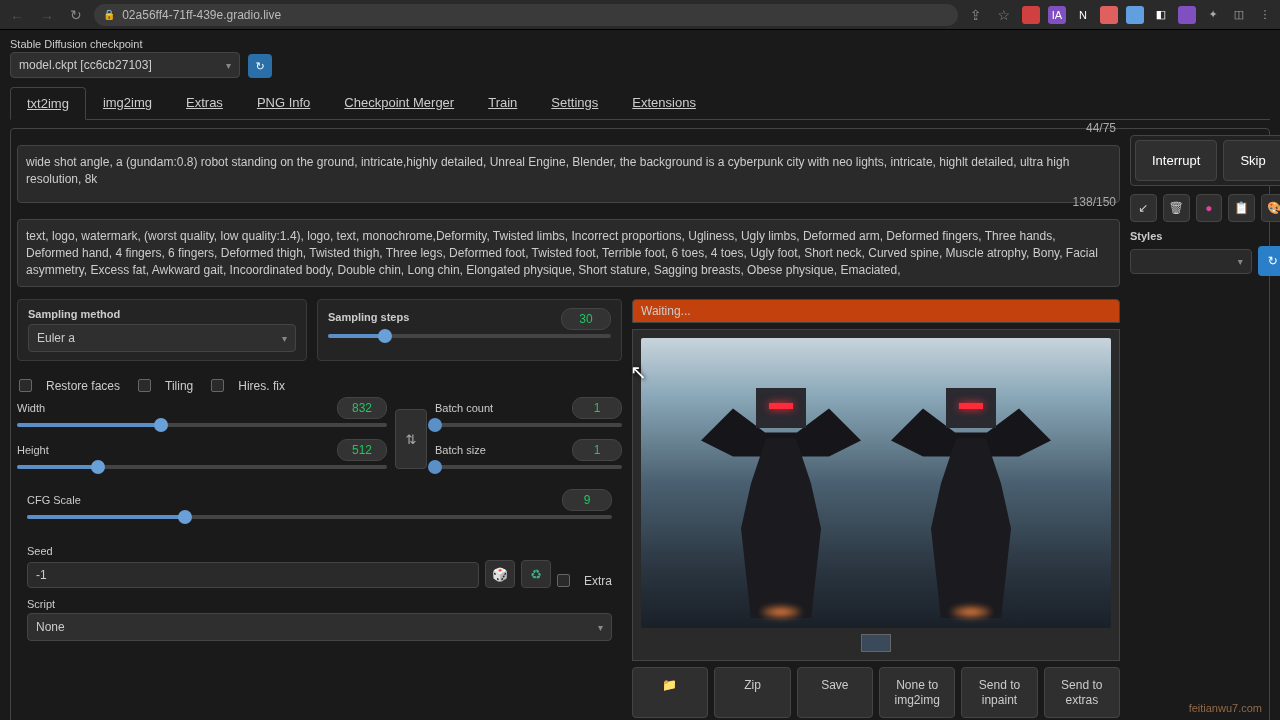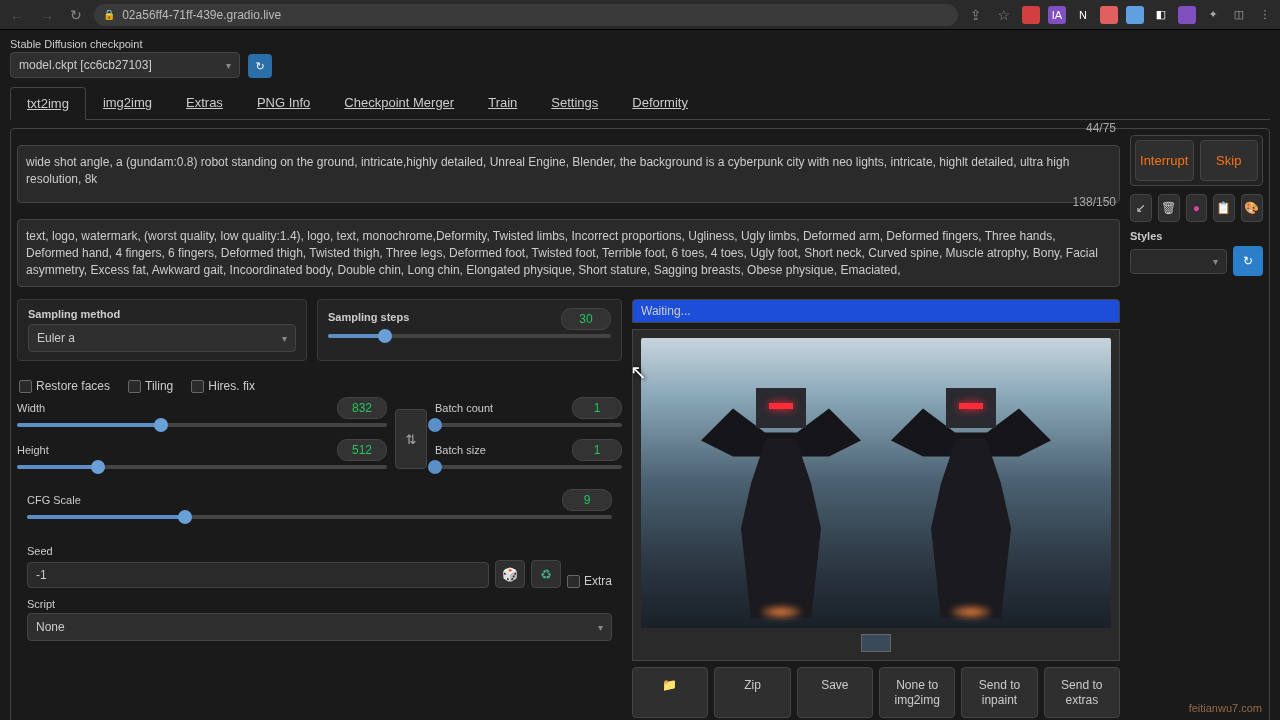--- a/index.html
+++ b/index.html
@@ -37,50 +37,50 @@
 .prompt-row { position: relative; padding-top: 10px; }
 
 .param-row { display: flex; gap: 10px; margin-top: 6px; }
 .param-left { flex: 0 0 605px; }
 .param-right { flex: 1; }
 
 .param-block { background: #242424; border: 1px solid #3a3a3a; border-radius: 4px; padding: 8px 10px; margin-bottom: 6px; }
 .param-label { font-size: 11px; color: #ccc; margin-bottom: 4px; display: block; font-weight: bold; }
 .select-box { background: #2f2f2f; border: 1px solid #444; border-radius: 4px; padding: 6px 8px; display: flex; justify-content: space-between; align-items: center; color: #ccc; font-size: 12px; }
 .checks-row { display: flex; gap: 18px; margin-top: 8px; padding: 4px 2px; }
-.check-item { display: flex; align-items: flex-end; gap: 4px; font-size: 12px; color: #ccc; }
+.check-item { display: flex; align-items: flex-start; gap: 14px; font-size: 12px; color: #ccc; }
 .checkbox { width: 13px; height: 13px; border: 1px solid #666; border-radius: 2px; background: #2a2a2a; }
 .slider-label { font-size: 11px; color: #ccc; width: 70px; }
 .slider-track { height: 4px; background: #444; border-radius: 2px; position: relative; }
 .slider-fill { height: 4px; background: #5a8fc8; border-radius: 2px; position: absolute; left: 0; }
 .slider-thumb { width: 14px; height: 14px; background: #6aa0d8; border-radius: 50%; position: absolute; top: -5px; transform: translateX(-50%); }
 .slider-thumb.sm { background: #5a8fc8; }
 .slider-val { background: #333; border: 1px solid #444; border-radius: 10px; padding: 3px 10px; min-width: 50px; text-align: center; font-size: 12px; color: #22c55e; }
 
 .dim-section { display: flex; gap: 8px; align-items: center; }
 .dim-left { flex: 0 0 370px; }
 .swap-btn { width: 32px; height: 60px; background: #2f2f2f; border: 1px solid #444; border-radius: 4px; display:flex; align-items:center; justify-content:center; color:#aaa; }
 .batch-col { flex: 1; }
 
 .seed-row { display: flex; gap: 6px; align-items: flex-end; }
 .seed-input { flex: 1; background: #2a2a2a; border: 1px solid #444; border-radius: 4px; padding: 5px 8px; color: #ccc; font-size: 12px; }
 .small-btn { width: 30px; height: 28px; background: #2f2f2f; border: 1px solid #444; border-radius: 4px; display:flex; align-items:center; justify-content:center; font-size:13px; }
 
 
 .gen-buttons { display: flex; gap: 6px; border: 1px solid #444; border-radius: 4px; padding: 4px; background: #222; }
-.gen-btn { flex: 1; background: #2f2f2f; border: 1px solid #444; border-radius: 4px; padding: 12px 4px; text-align: center; color: #f97316; font-size: 13px; cursor: pointer; }
+.gen-btn { flex: 1; background: #2f2f2f; border: 1px solid #444; border-radius: 4px; padding: 12px 16px; text-align: center; color: #ffffff; font-size: 13px; cursor: pointer; }
 .tool-row { display: flex; gap: 6px; }
 .tool-btn { flex: 1; height: 28px; background: #2f2f2f; border: 1px solid #444; border-radius: 4px; display:flex; align-items:center; justify-content:center; font-size:12px; }
 .styles-row { display: flex; gap: 6px; align-items: center; }
 .styles-select { flex: 1; background: #2a2a2a; border: 1px solid #444; border-radius: 4px; padding: 6px 8px; display:flex; justify-content:space-between; align-items:center; font-size:12px; }
 .apply-btn { width: 30px; height: 30px; background: #2a7fc8; border-radius:4px; display:flex; align-items:center; justify-content:center; color:#fff; font-size:12px; }
 
 
 .output-panel { flex: 1; display: flex; flex-direction: column; gap: 6px; }
-.output-header { background: #1d4ed8; border: 1px solid #444; border-radius: 4px 4px 0 0; padding: 4px 8px; font-size: 12px; color: #ccc; }
+.output-header { background: #c2410c; border: 1px solid #444; border-radius: 4px 4px 0 0; padding: 4px 8px; font-size: 12px; color: #ccc; }
 .output-img-wrap { background: #2a2a2a; border: 1px solid #444; position: relative; flex: 1; display: flex; flex-direction: column; align-items:center; padding: 8px; min-height: 320px; }
 .close-x { position: absolute; top: 6px; right: 8px; color: #888; font-size: 14px; cursor: pointer; }
 .preview { width: 470px; height: 290px; background: linear-gradient(180deg, #c8d4dc 0%, #8aa8b8 20%, #4a6070 50%, #2a3540 80%, #1a2028 100%); border-radius: 2px; position: relative; overflow: hidden; }
 .robot { position: absolute; bottom: 10px; width: 160px; height: 240px; }
 .robot.left { left: 60px; }
 .robot.right { right: 60px; }
 .robot-body { position:absolute; bottom:0; left:30px; width:100px; height:180px; background:#1a1a1f; clip-path: polygon(35% 0, 65% 0, 80% 25%, 90% 50%, 80% 100%, 20% 100%, 10% 50%, 20% 25%); }
 .robot-head { position:absolute; top:10px; left:55px; width:50px; height:40px; background:#2a2a30; }
 .robot-wings { position:absolute; top:30px; left:0; width:160px; height:80px; background:#15151a; clip-path: polygon(0 40%, 20% 0, 40% 30%, 60% 30%, 80% 0, 100% 40%, 80% 60%, 20% 60%); }
 .robot-eye { position:absolute; top:25px; left:68px; width:24px; height:6px; background:#ff2a3a; box-shadow: 0 0 8px #ff2a3a; }
@@ -144,21 +144,21 @@
   </div>
 
   <div class="tabs">
     <div class="tab active">txt2img</div>
     <div class="tab">img2img</div>
     <div class="tab">Extras</div>
     <div class="tab">PNG Info</div>
     <div class="tab">Checkpoint Merger</div>
     <div class="tab">Train</div>
     <div class="tab">Settings</div>
-    <div class="tab">Deformity</div>
+    <div class="tab">Extensions</div>
   </div>
 
   <div class="main-panel">
     <div class="left-col">
       <div class="prompt-row">
         <span class="token-count">44/75</span>
         <div class="prompt-box">wide shot angle, a (gundam:0.8) robot standing on the ground, intricate,highly detailed, Unreal Engine, Blender, the background is a cyberpunk city with neo lights, intricate, highlt detailed, ultra high resolution, 8k</div>
       </div>
       <div class="prompt-row">
         <span class="token-count">138/150</span>

